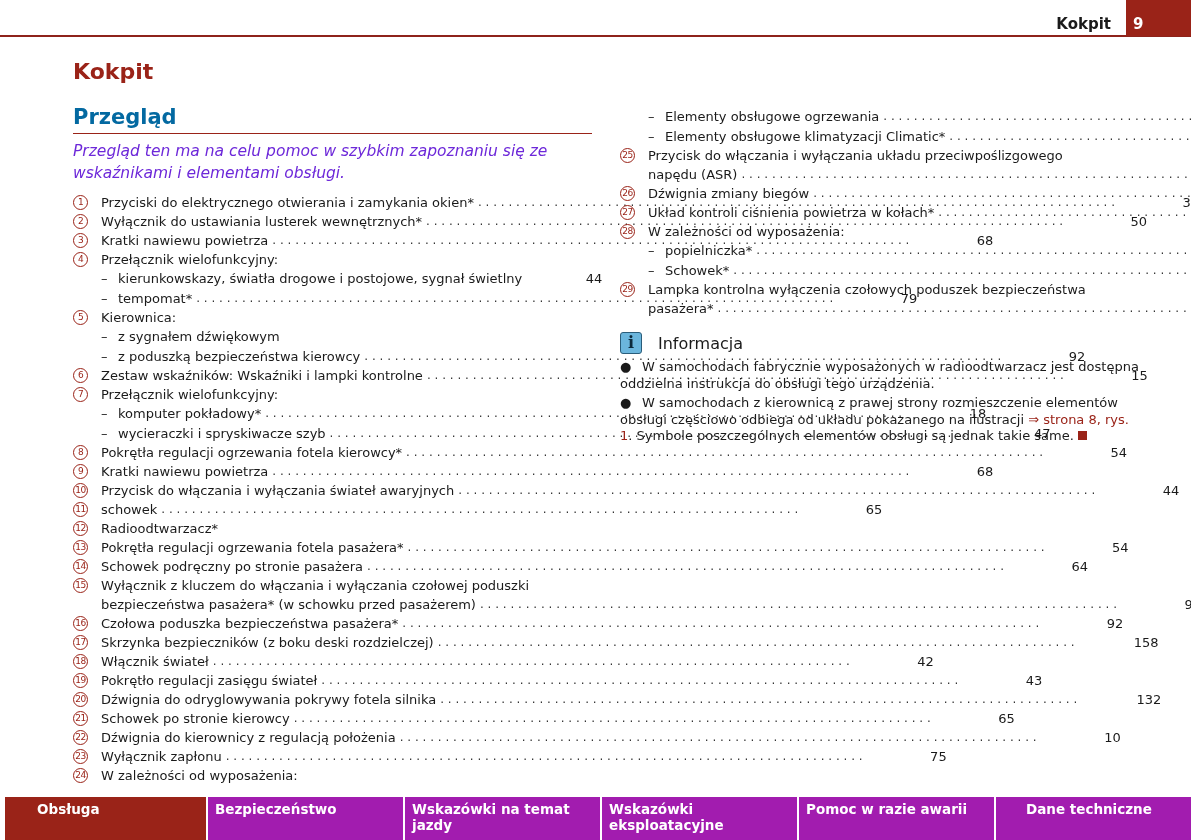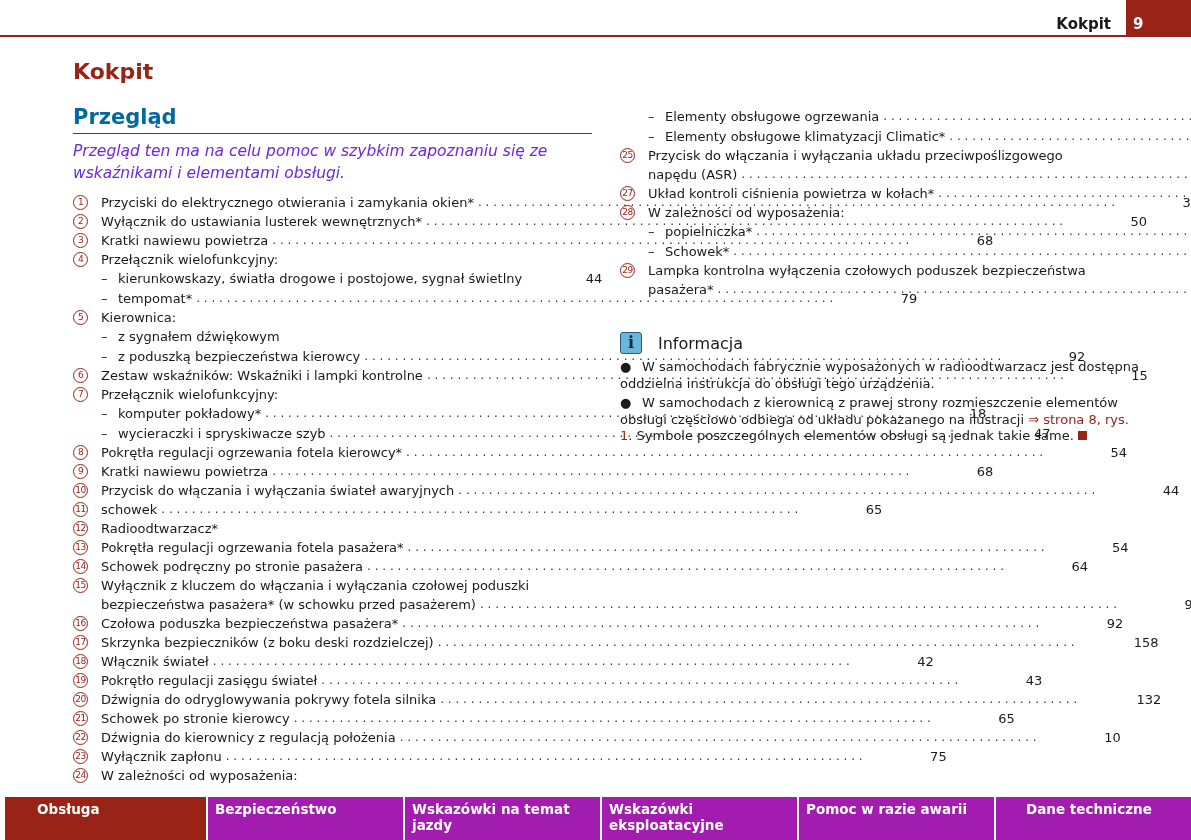--- a/index.html
+++ b/index.html
@@ -371,20 +371,29 @@
     <div class="row multi">
       <div class="num">
         <div class="circ">25</div>
       </div>
       <div class="text">
         <div class="lbl">Przycisk do włączania i wyłączania układu przeciwpoślizgowego</div>
         <div class="line2">
           <span class="lbl">napędu (ASR)</span>
           <span class="dots"></span>
         </div>
+      </div>
+    </div>
+    <div class="row">
+      <div class="num">
+        <div class="circ">26</div>
+      </div>
+      <div class="text">
+        <span class="lbl">Dźwignia zmiany biegów</span>
+        <span class="dots"></span>
       </div>
     </div>
     <div class="row">
       <div class="num">
         <div class="circ">27</div>
       </div>
       <div class="text">
         <span class="lbl">Układ kontroli ciśnienia powietrza w kołach*</span>
         <span class="dots"></span>
       </div>

